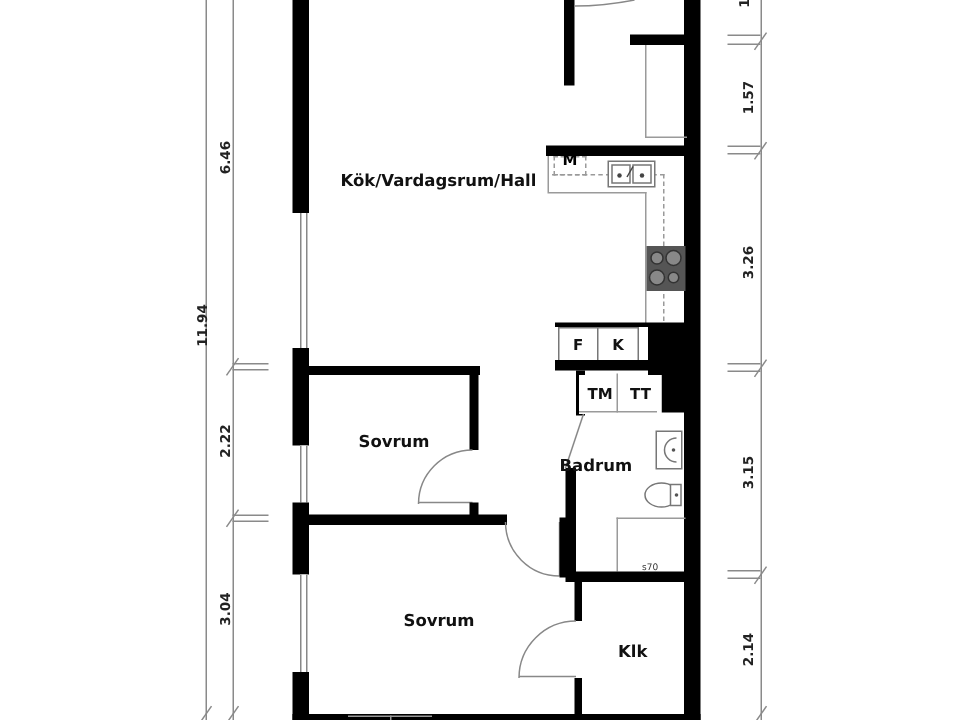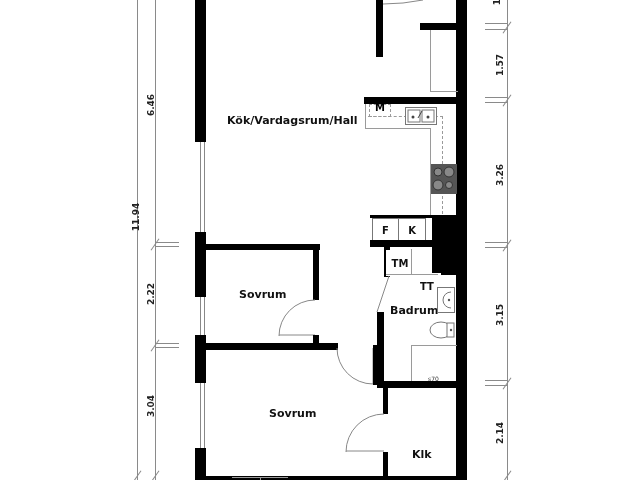--- a/index.html
+++ b/index.html
@@ -105,29 +105,29 @@
 
 <div class="room" style="left:227px;top:114px;">Kök/Vardagsrum/Hall</div>
 
 <div class="wall" style="left:370px;top:215px;width:62px;height:3px;"></div>
 <div class="fix" style="left:372px;top:218px;width:25px;height:22px;">F</div>
 <div class="fix" style="left:398px;top:218px;width:26px;height:22px;">K</div>
 <div class="wall" style="left:370px;top:240px;width:62px;height:7px;"></div>
 
 <div class="wall" style="left:384px;top:247px;width:6px;height:30px;"></div>
 <div class="fix" style="left:386px;top:250px;width:26px;height:24px;border-color:#fff;">TM</div>
-<div class="fix" style="left:413px;top:250px;width:26px;height:24px;border-color:#fff;margin-top:23px;">TT</div>
+<div class="fix" style="left:413px;top:250px;width:26px;height:24px;border-color:#fff;">TT</div>
 <div class="thin" style="left:386px;top:274px;width:52px;height:1px;"></div>
 <div class="thin" style="left:411px;top:249px;width:1px;height:26px;"></div>
 
 <div class="wall" style="left:377px;top:312px;width:7px;height:70px;"></div>
 <svg width="14" height="36" style="left:377px;top:276px;">
     <path d="M12,0 L0,36" stroke="#888" fill="none"></path>
   </svg>
-<div class="room" style="left:390px;top:304px;">Badrum</div>
+<div class="room" style="left:373px;top:304px;">Badrum</div>
 <svg width="18" height="26" style="left:437px;top:287px;">
   <rect x="0.5" y="0.5" width="17" height="25" fill="#fff" stroke="#777"></rect>
   <path d="M14,5 A8,8 0 1,0 14,21" stroke="#777" fill="none"></path>
   <circle cx="12" cy="13" r="1.2" fill="#555"></circle>
 </svg>
 <svg width="26" height="18" style="left:429px;top:321px;">
   <ellipse cx="12" cy="9" rx="11" ry="8" fill="#fff" stroke="#777"></ellipse>
   <rect x="18" y="2" width="7" height="14" fill="#fff" stroke="#777"></rect>
   <circle cx="22" cy="9" r="1.2" fill="#555"></circle>
 </svg>
@@ -152,16 +152,16 @@
 <div class="wall" style="left:373px;top:345px;width:5px;height:40px;"></div>
 
 <div class="room" style="left:269px;top:407px;">Sovrum</div>
 <div class="wall" style="left:383px;top:384px;width:5px;height:30px;"></div>
 <svg width="40" height="40" style="left:344px;top:414px;">
     <path d="M40,0 A38,38 0 0,0 2,38" stroke="#888" fill="none"></path>
     <line x1="2" y1="37" x2="40" y2="37" stroke="#888"></line>
   </svg>
 <div class="wall" style="left:383px;top:452px;width:5px;height:28px;"></div>
 
-<div class="room" style="left:412px;top:428px;margin-top:20px;">Klk</div>
+<div class="room" style="left:412px;top:428px;">Klk</div>
 
 <div class="thin" style="left:232px;top:477px;width:56px;height:1px;"></div>
 <div class="thin" style="left:260px;top:477px;width:1px;height:3px;"></div>
 
 </body></html>

